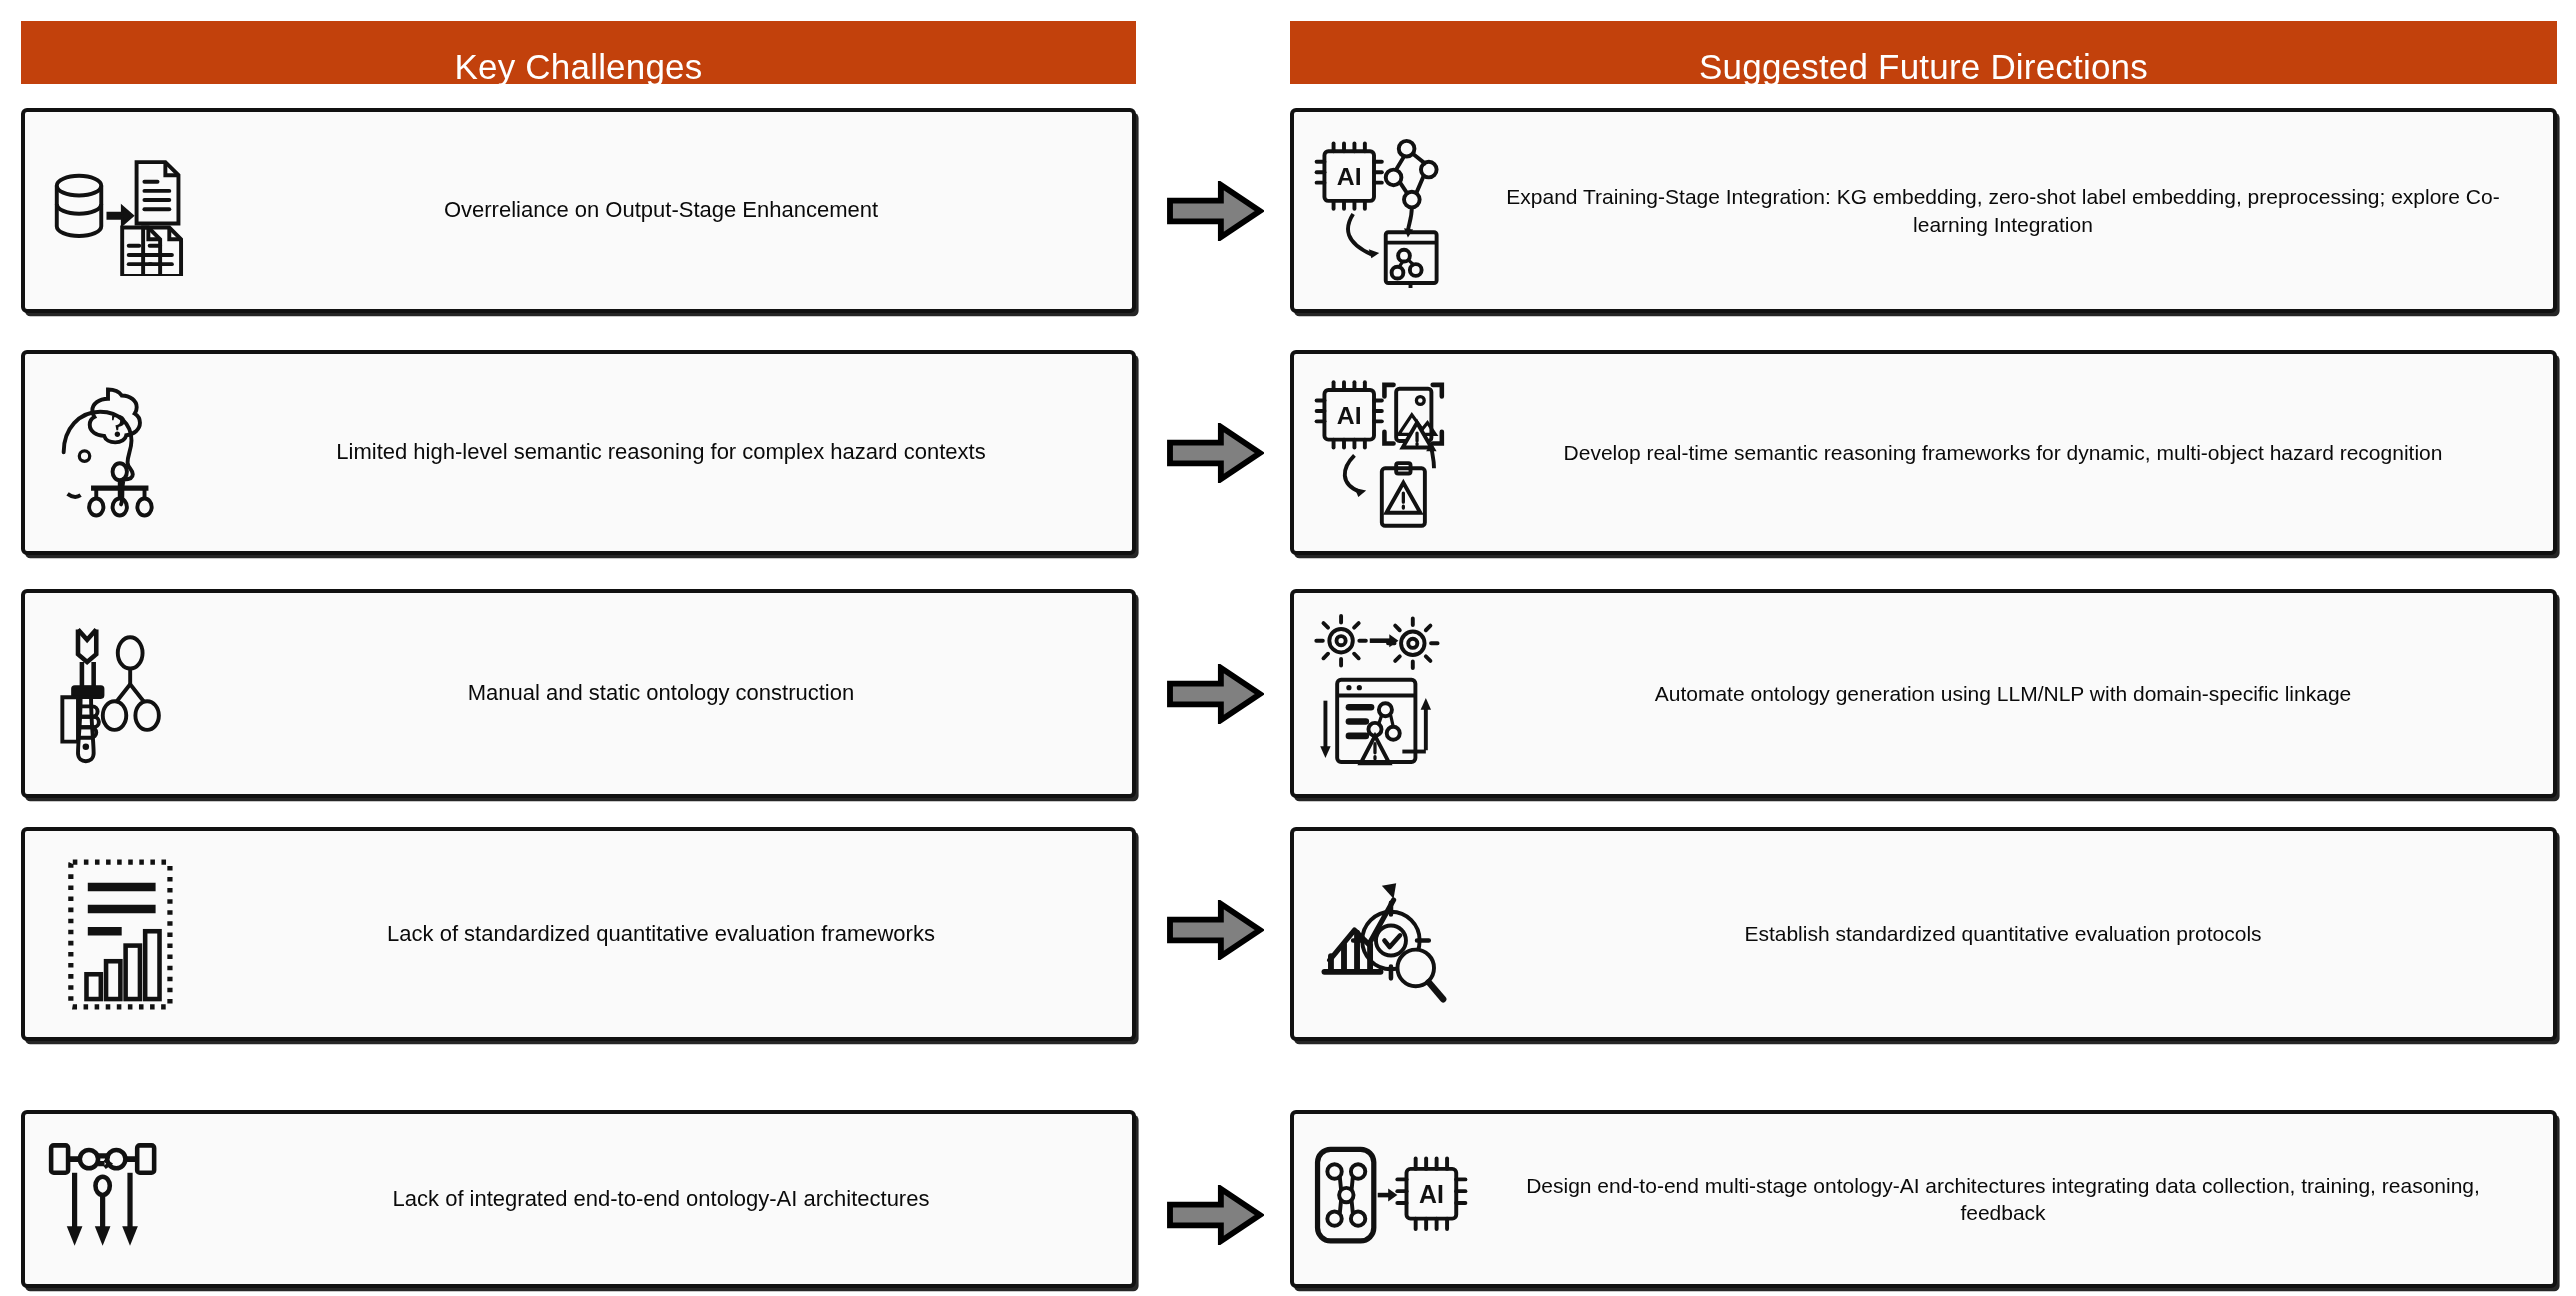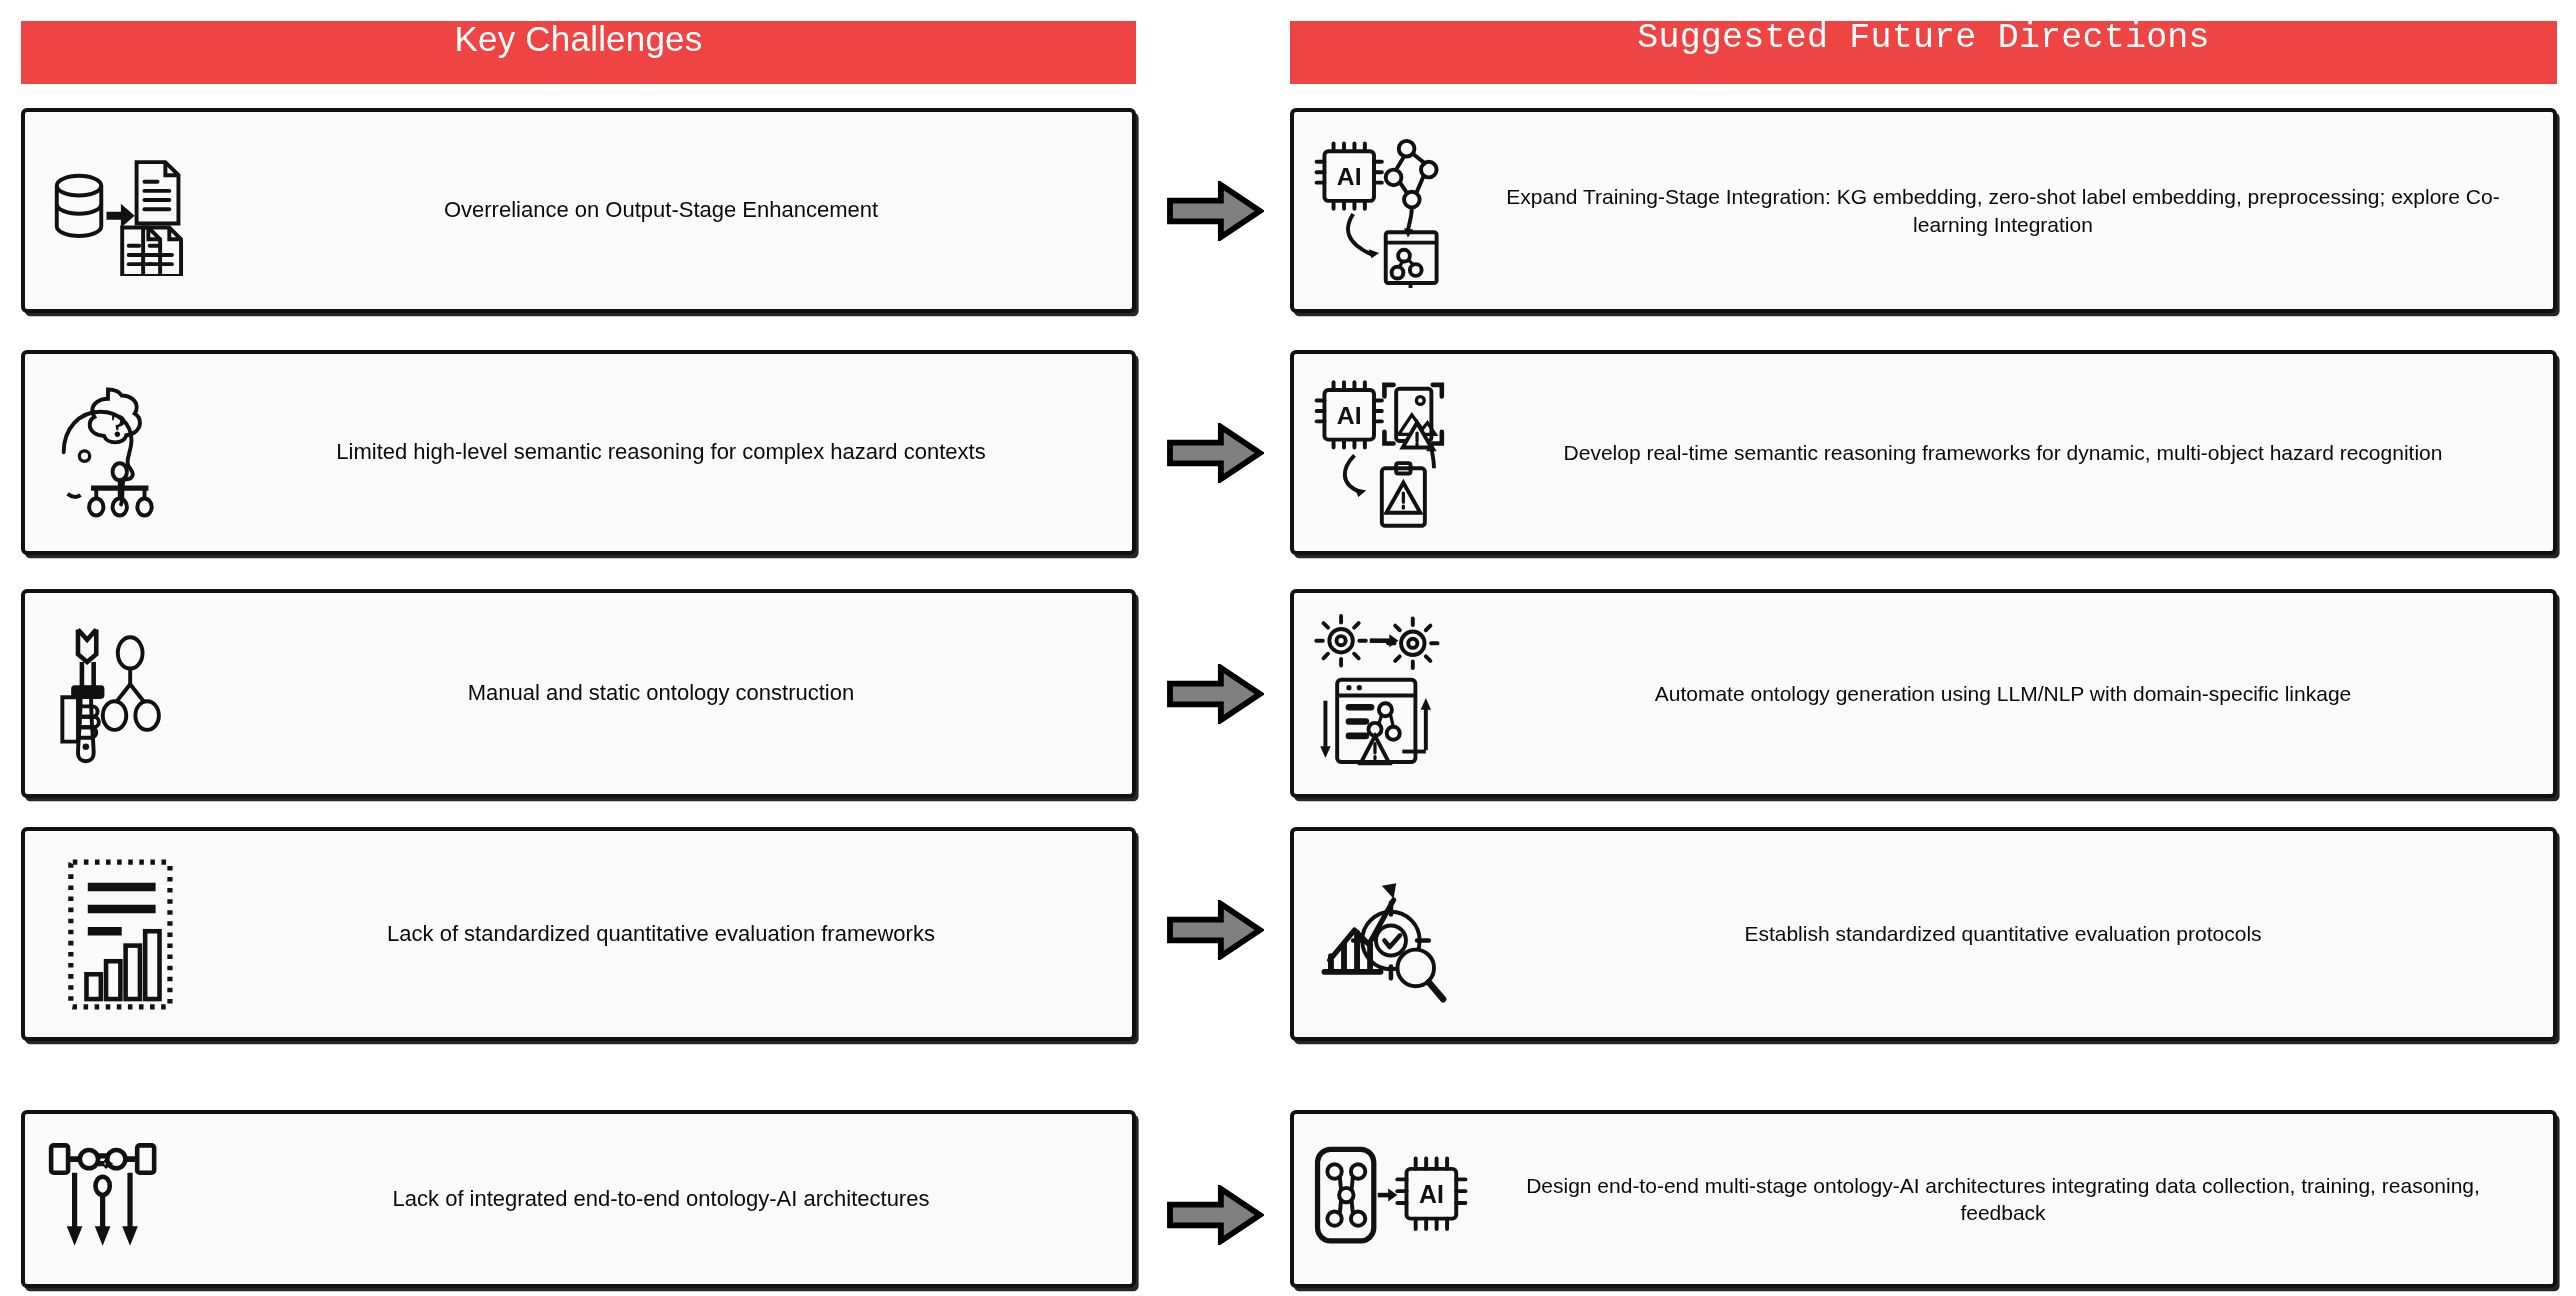--- a/index.html
+++ b/index.html
@@ -27,27 +27,27 @@
     position: absolute;
     left: 0;
     top: 21px;
     width: 2576px;
     height: 63px;
   }
   .header-bar {
     position: absolute;
     top: 0;
     height: 63px;
-    background: #ef4444;
+    background: #c2410c;
     display: flex;
-    align-items: flex-start;
+    align-items: flex-end;
     justify-content: center;
   }
   .header-bar.left  { left: 21px;   width: 1115px; }
-  .header-bar.right { left: 1290px; width: 1267px; font-family: Liberation Mono, monospace; }
+  .header-bar.right { left: 1290px; width: 1267px; }
   .header-bar span {
     color: #ffffff;
     font-size: 35px;
     line-height: 1;
     letter-spacing: 0.2px;
     white-space: nowrap;
   }
 
   
   .grid {

